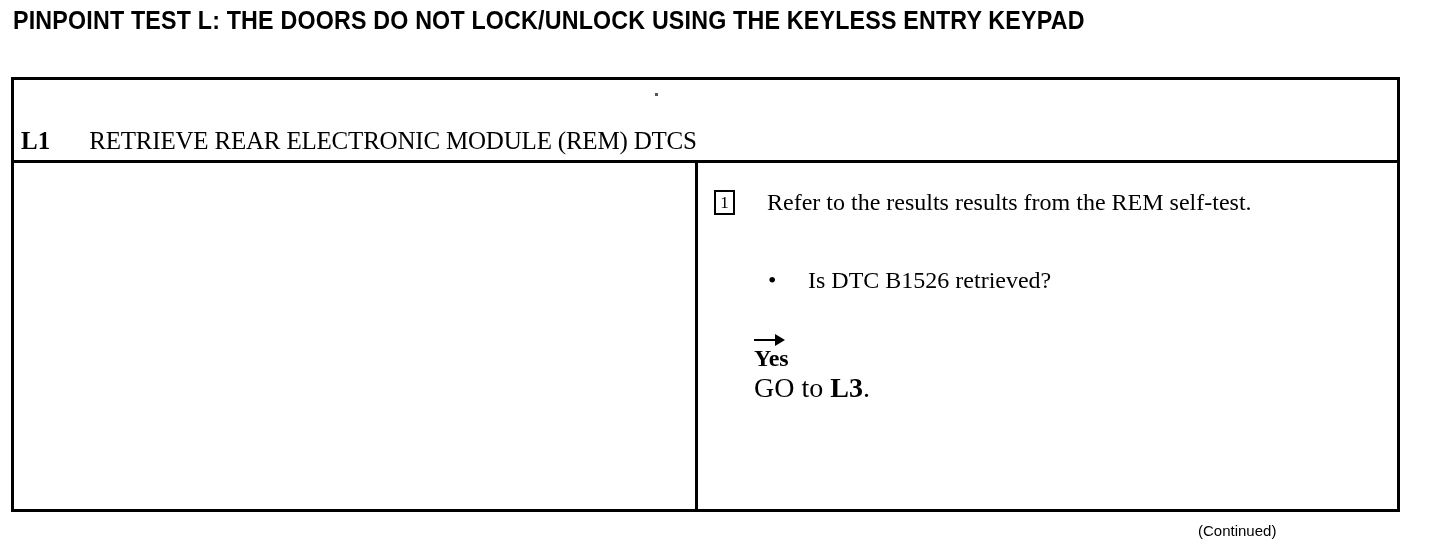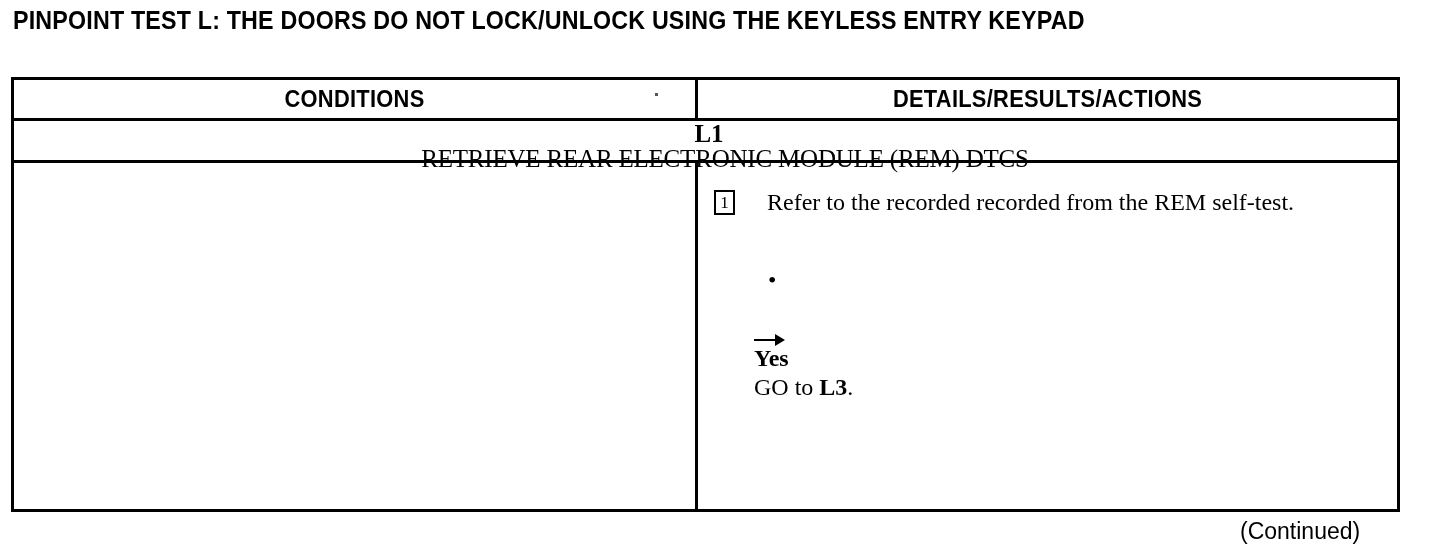--- a/index.html
+++ b/index.html
@@ -85,21 +85,20 @@
   .step-row {
     position: absolute;
     left: 0;
     top: 41px;
     right: 0;
     height: 42px;
     border-bottom: 3px solid #000;
     box-sizing: border-box;
     display: flex;
     align-items: center;
-    flex-direction: column;
   }
   .step-id {
     margin-left: 7px;
     font-weight: bold;
     font-size: 25px;
     line-height: 1;
   }
   .step-title {
     margin-left: 39px;
     font-weight: normal;
@@ -202,33 +201,33 @@
 
   .branch-body {
     margin-left: 57px;
   }
   .branch-label {
     font-weight: bold;
     font-size: 24px;
     line-height: 29px;
   }
   .branch-action {
-    font-size: 24px;
+    font-size: 28px;
     line-height: 29px;
     white-space: nowrap;
   }
   .branch-action b { font-weight: bold; }
 
   
   .continued {
     position: absolute;
-    left: 1240px;
+    left: 1198px;
     top: 518px;
     font-family: "Liberation Sans", "DejaVu Sans", sans-serif;
-    font-size: 23px;
+    font-size: 15px;
     line-height: 26px;
     white-space: nowrap;
   }
 
   
   .speck {
     position: absolute;
     left: 655px;
     top: 93px;
     width: 3px;
@@ -236,45 +235,41 @@
     background: #555;
   }
 </style>
 </head>
 <body>
 
 <div class="page-title">PINPOINT TEST L: THE DOORS DO NOT LOCK/UNLOCK USING THE KEYLESS ENTRY KEYPAD</div>
 
 <div class="test-table">
 
-  <div class="table-header-row">
-    <div class="col-head conditions">CONDITIONS</div>
-    <div class="header-divider"></div>
-    <div class="col-head details">DETAILS/RESULTS/ACTIONS</div>
-  </div>
 
   <div class="step-row">
     <span class="step-id">L1</span>
     <span class="step-title">RETRIEVE REAR ELECTRONIC MODULE (REM) DTCS</span>
   </div>
 
   <div class="body-row">
     <div class="body-divider"></div>
 
     <div class="conditions-cell"></div>
 
     <div class="details-cell">
 
       <div class="step-block">
         <div class="step-marker">1</div>
-        <div class="step-text">Refer to the recorded recorded from the REM self-test.</div>
+        <div class="step-text">Refer to the results results from the REM self-test.</div>
       </div>
 
       <div class="bullet-block">
         <span class="bullet-dot">•</span>
+        <span class="bullet-text">Is DTC B1526 retrieved?</span>
       </div>
 
       <div class="branch branch-yes">
         <span class="branch-arrow">
           <svg width="32" height="20" viewBox="0 0 32 20" aria-hidden="true">
             <path d="M0 9 L21 9 L21 4 L31 10 L21 16 L21 11 L0 11 Z" fill="#000"></path>
           </svg>
         </span>
         <span class="branch-body">
           <div class="branch-label">Yes</div>

